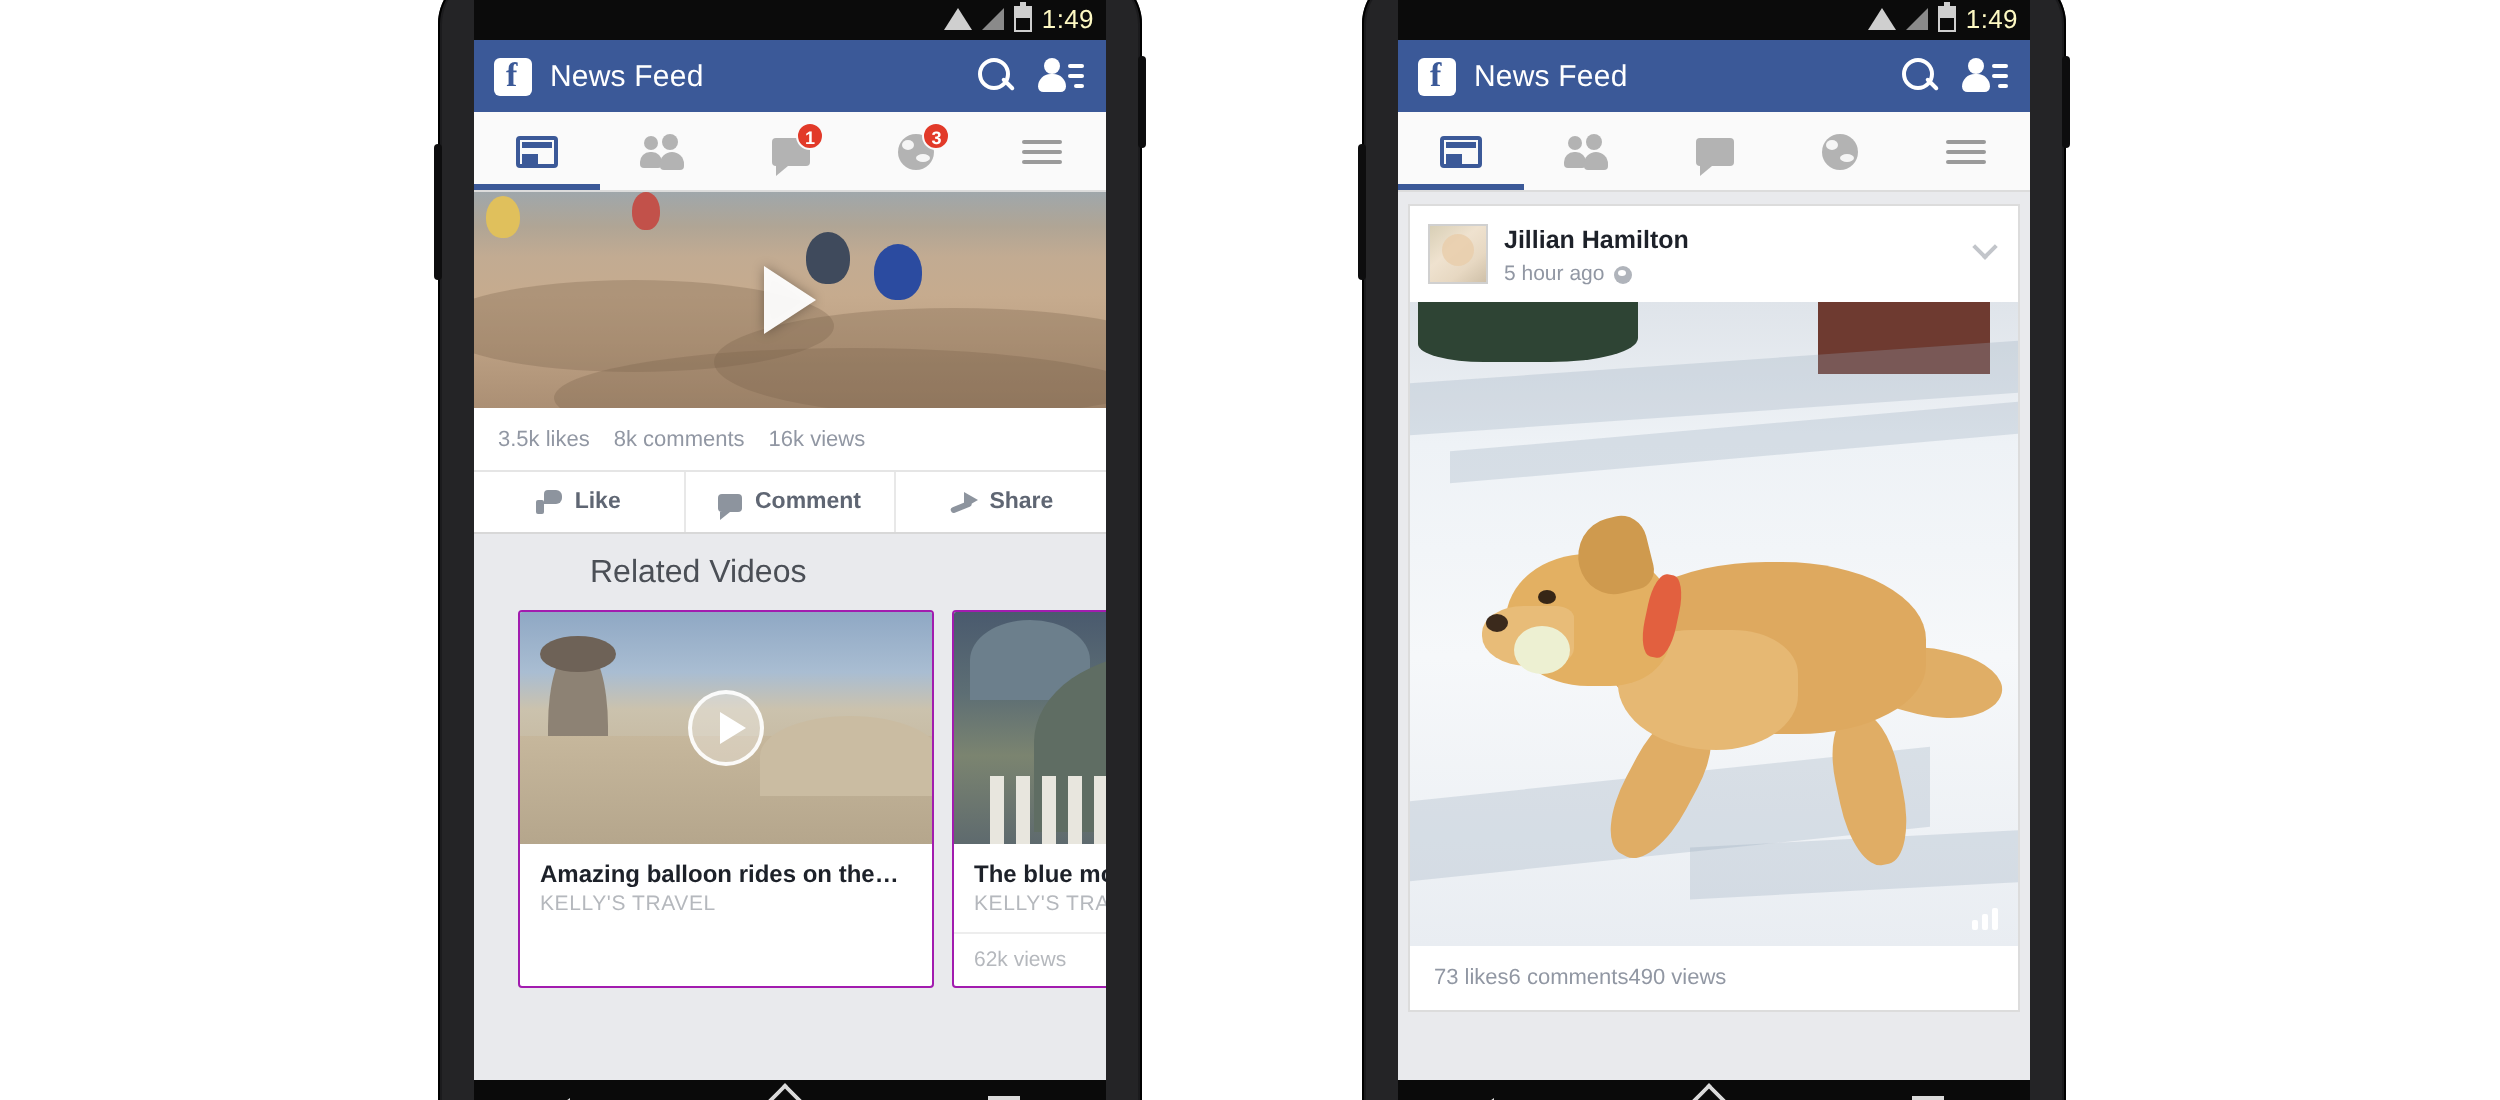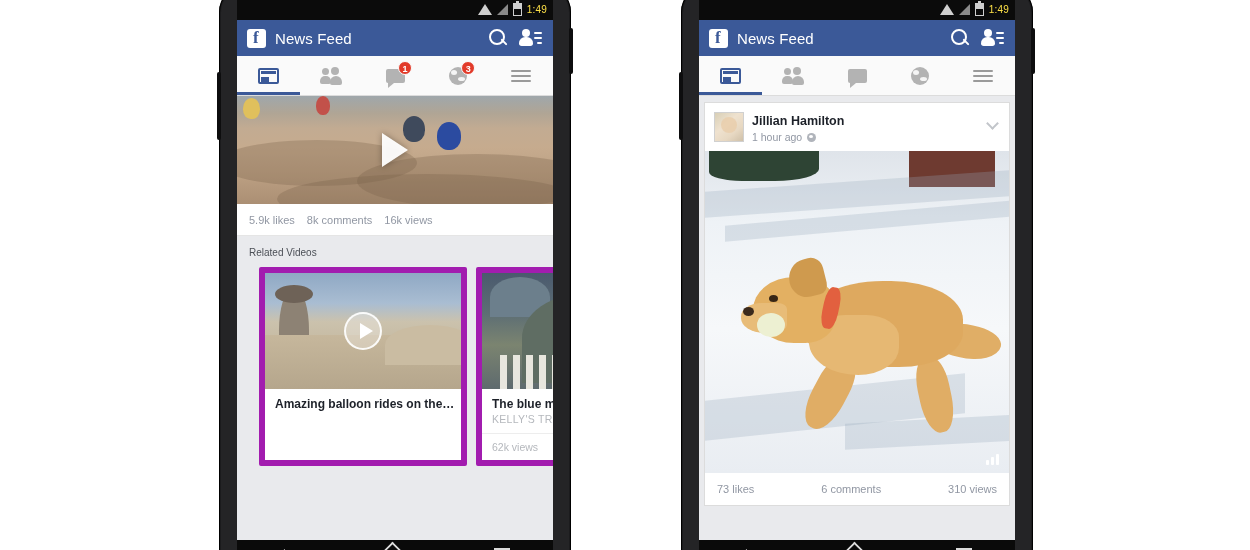--- a/index.html
+++ b/index.html
@@ -35,21 +35,21 @@
     background: #000; overflow: hidden;
   }
 
   
   .statusbar {
     height: 22px; background: #0b0b0b; position: relative;
     display: flex; align-items: center; justify-content: flex-end;
     padding-right: 6px; gap: 5px;
   }
   .sb-icons { display: flex; align-items: center; gap: 5px; }
-  .sb-time { color: #fde047; font-size: 10px; letter-spacing: .2px; }
+  .sb-time { color: #fef9c3; font-size: 13px; letter-spacing: .2px; }
   .ico-wifi { width: 14px; height: 11px; position: relative; }
   .ico-wifi::after {
     content: ""; position: absolute; left: 0; top: 0;
     border-left: 7px solid transparent; border-right: 7px solid transparent;
     border-bottom: 11px solid #cfcfcf;
   }
   .ico-sig {
     width: 0; height: 0;
     border-left: 11px solid transparent; border-bottom: 11px solid #8a8a8a;
   }
@@ -225,27 +225,28 @@
     content: ""; position: absolute; left: 0; top: 7px; width: 11px; height: 2.5px;
     background: #8d949e; border-radius: 2px; transform: rotate(-22deg);
   }
   .ic-share::after {
     content: ""; position: absolute; right: 0; top: 1px;
     border-left: 7px solid #8d949e;
     border-top: 4px solid transparent; border-bottom: 4px solid transparent;
   }
 
   .related-hdr {
-    padding: 11px 12px 9px; font-size: 10px; color: #4b4f56;
+    padding: 11px 12px 9px; font-size: 16px; color: #4b4f56;
     background: #e9eaed;
+    margin-left: 46px;
   }
   .cards { display: flex; gap: 9px; padding: 0 0 0 22px; }
   .vcard {
     width: 208px; flex: none; background: #fff;
-    border: 6px solid #a21caf; border-radius: 2px; overflow: hidden;
+    border: 1px solid #a21caf; border-radius: 2px; overflow: hidden;
   }
   .vthumb { position: relative; height: 116px; overflow: hidden; }
   .thumb-a { background: linear-gradient(#8fa8c4 0%, #a9bdd2 26%, #cbc2ad 42%, #c3b59b 72%, #b0a186 100%); }
   .thumb-b { background: linear-gradient(#4a5a6e 0%, #5d6e74 35%, #7b8470 62%, #5e6a6e 100%); }
   .play-circle {
     position: absolute; left: 50%; top: 50%; transform: translate(-50%,-50%);
     width: 38px; height: 38px; border-radius: 50%;
     background: rgba(255,255,255,.30); border: 2px solid rgba(255,255,255,.9);
   }
   .play-circle::after {
@@ -346,21 +347,21 @@
   .sig-bars {
     position: absolute; right: 9px; bottom: 8px; width: 14px; height: 12px;
     display: flex; align-items: flex-end; gap: 2px;
   }
   .sig-bars i { display: block; width: 3px; background: #fff; border-radius: 1px; }
   .sig-bars i:nth-child(1) { height: 5px; }
   .sig-bars i:nth-child(2) { height: 8px; }
   .sig-bars i:nth-child(3) { height: 11px; }
   .post-stats {
     padding: 10px 12px; color: #9197a3; font-size: 11px;
-    display: flex; gap: 24px; background: #fff; justify-content: space-between;
+    display: flex; gap: 0; background: #fff;
   }
 
   
   .navbar {
     position: absolute; left: 0; right: 0; bottom: 0; height: 34px;
     background: #0a0a0a; display: flex; align-items: center; justify-content: space-around;
   }
   .nv { width: 34px; height: 22px; position: relative; }
   .nv-back::before {
     content: ""; position: absolute; left: 9px; top: 6px; width: 16px; height: 10px;
@@ -463,38 +464,53 @@
           <div class="ridge" style="left:120px;top:58px;width:240px;height:54px;"></div>
           <div class="ridge" style="left:40px;top:78px;width:300px;height:50px;"></div>
           <div class="balloon" style="left:6px;top:2px;width:17px;height:21px;background:#e0c05c;"></div>
           <div class="balloon" style="left:79px;top:0px;width:14px;height:19px;background:#c2514a;"></div>
           <div class="balloon" style="left:166px;top:20px;width:22px;height:26px;background:#3f4a5c;"></div>
           <div class="balloon" style="left:200px;top:26px;width:24px;height:28px;background:#2b4ba0;"></div>
           <div class="play-tri"></div>
         </div>
 
         <div class="stats">
-          <span>5.9k likes</span>
+          <span>3.5k likes</span>
           <span>8k comments</span>
           <span>16k views</span>
         </div>
 
+        <div class="actions">
+          <div class="act">
+            <span class="ic-like"></span>
+            <span>Like</span>
+          </div>
+          <div class="act">
+            <span class="ic-comm"></span>
+            <span>Comment</span>
+          </div>
+          <div class="act">
+            <span class="ic-share"></span>
+            <span>Share</span>
+          </div>
+        </div>
 
         <div class="related-hdr">Related Videos</div>
 
         <div class="cards">
           <div class="vcard">
             <div class="vthumb thumb-a">
               <div style="position:absolute;left:14px;top:18px;width:30px;height:98px;background:#8d8274;border-radius:40% 40% 10% 10%;"></div>
               <div style="position:absolute;left:10px;top:12px;width:38px;height:18px;background:#6e6257;border-radius:50%;"></div>
               <div style="position:absolute;left:0;bottom:0;width:100%;height:54px;background:linear-gradient(#c6b79c,#b5a68c);"></div>
               <div style="position:absolute;left:120px;top:52px;width:90px;height:40px;background:#cabca2;border-radius:50% 50% 0 0;"></div>
               <div class="play-circle"></div>
             </div>
             <div class="vtitle">Amazing balloon rides on the…</div>
+            <div class="vchan">KELLY'S TRAVEL</div>
           </div>
 
           <div class="vcard">
             <div class="vthumb thumb-b">
               <div style="position:absolute;left:8px;top:4px;width:60px;height:40px;background:#6c7f8c;border-radius:50% 50% 0 0;"></div>
               <div style="position:absolute;left:40px;top:20px;width:130px;height:90px;background:#5f6d63;border-radius:50% 50% 0 0;"></div>
               <div style="position:absolute;left:18px;bottom:0;width:70px;height:34px;background:#e8e6de;
                           -webkit-mask:repeating-linear-gradient(90deg,#000 0 7px,transparent 7px 13px);
                           mask:repeating-linear-gradient(90deg,#000 0 7px,transparent 7px 13px);"></div>
             </div>
@@ -579,21 +595,21 @@
       </div>
 
       <div class="content">
         <div class="post">
 
           <div class="post-hdr">
             <span class="avatar"></span>
             <span>
               <span class="post-name">Jillian Hamilton</span>
               <span class="post-meta">
-                <span>1 hour ago</span>
+                <span>5 hour ago</span>
                 <span class="mini-globe"></span>
               </span>
             </span>
             <span class="chev"></span>
           </div>
 
           <div class="photo">
             <div class="hedge"></div>
             <div class="wall"></div>
             <div class="snow-shadow" style="left:0;top:30px;width:100%;height:26px;transform:skewY(-4deg);"></div>
@@ -619,21 +635,21 @@
             <div class="sig-bars">
               <i></i>
                 <i></i>
                 <i></i>
             </div>
           </div>
 
           <div class="post-stats">
             <span>73 likes</span>
             <span>6 comments</span>
-            <span>310 views</span>
+            <span>490 views</span>
           </div>
         </div>
       </div>
 
       <div class="navbar">
         <span class="nv nv-back"></span>
         <span class="nv nv-home"></span>
         <span class="nv nv-rec">
             <i class="r1"></i>
           </span>

